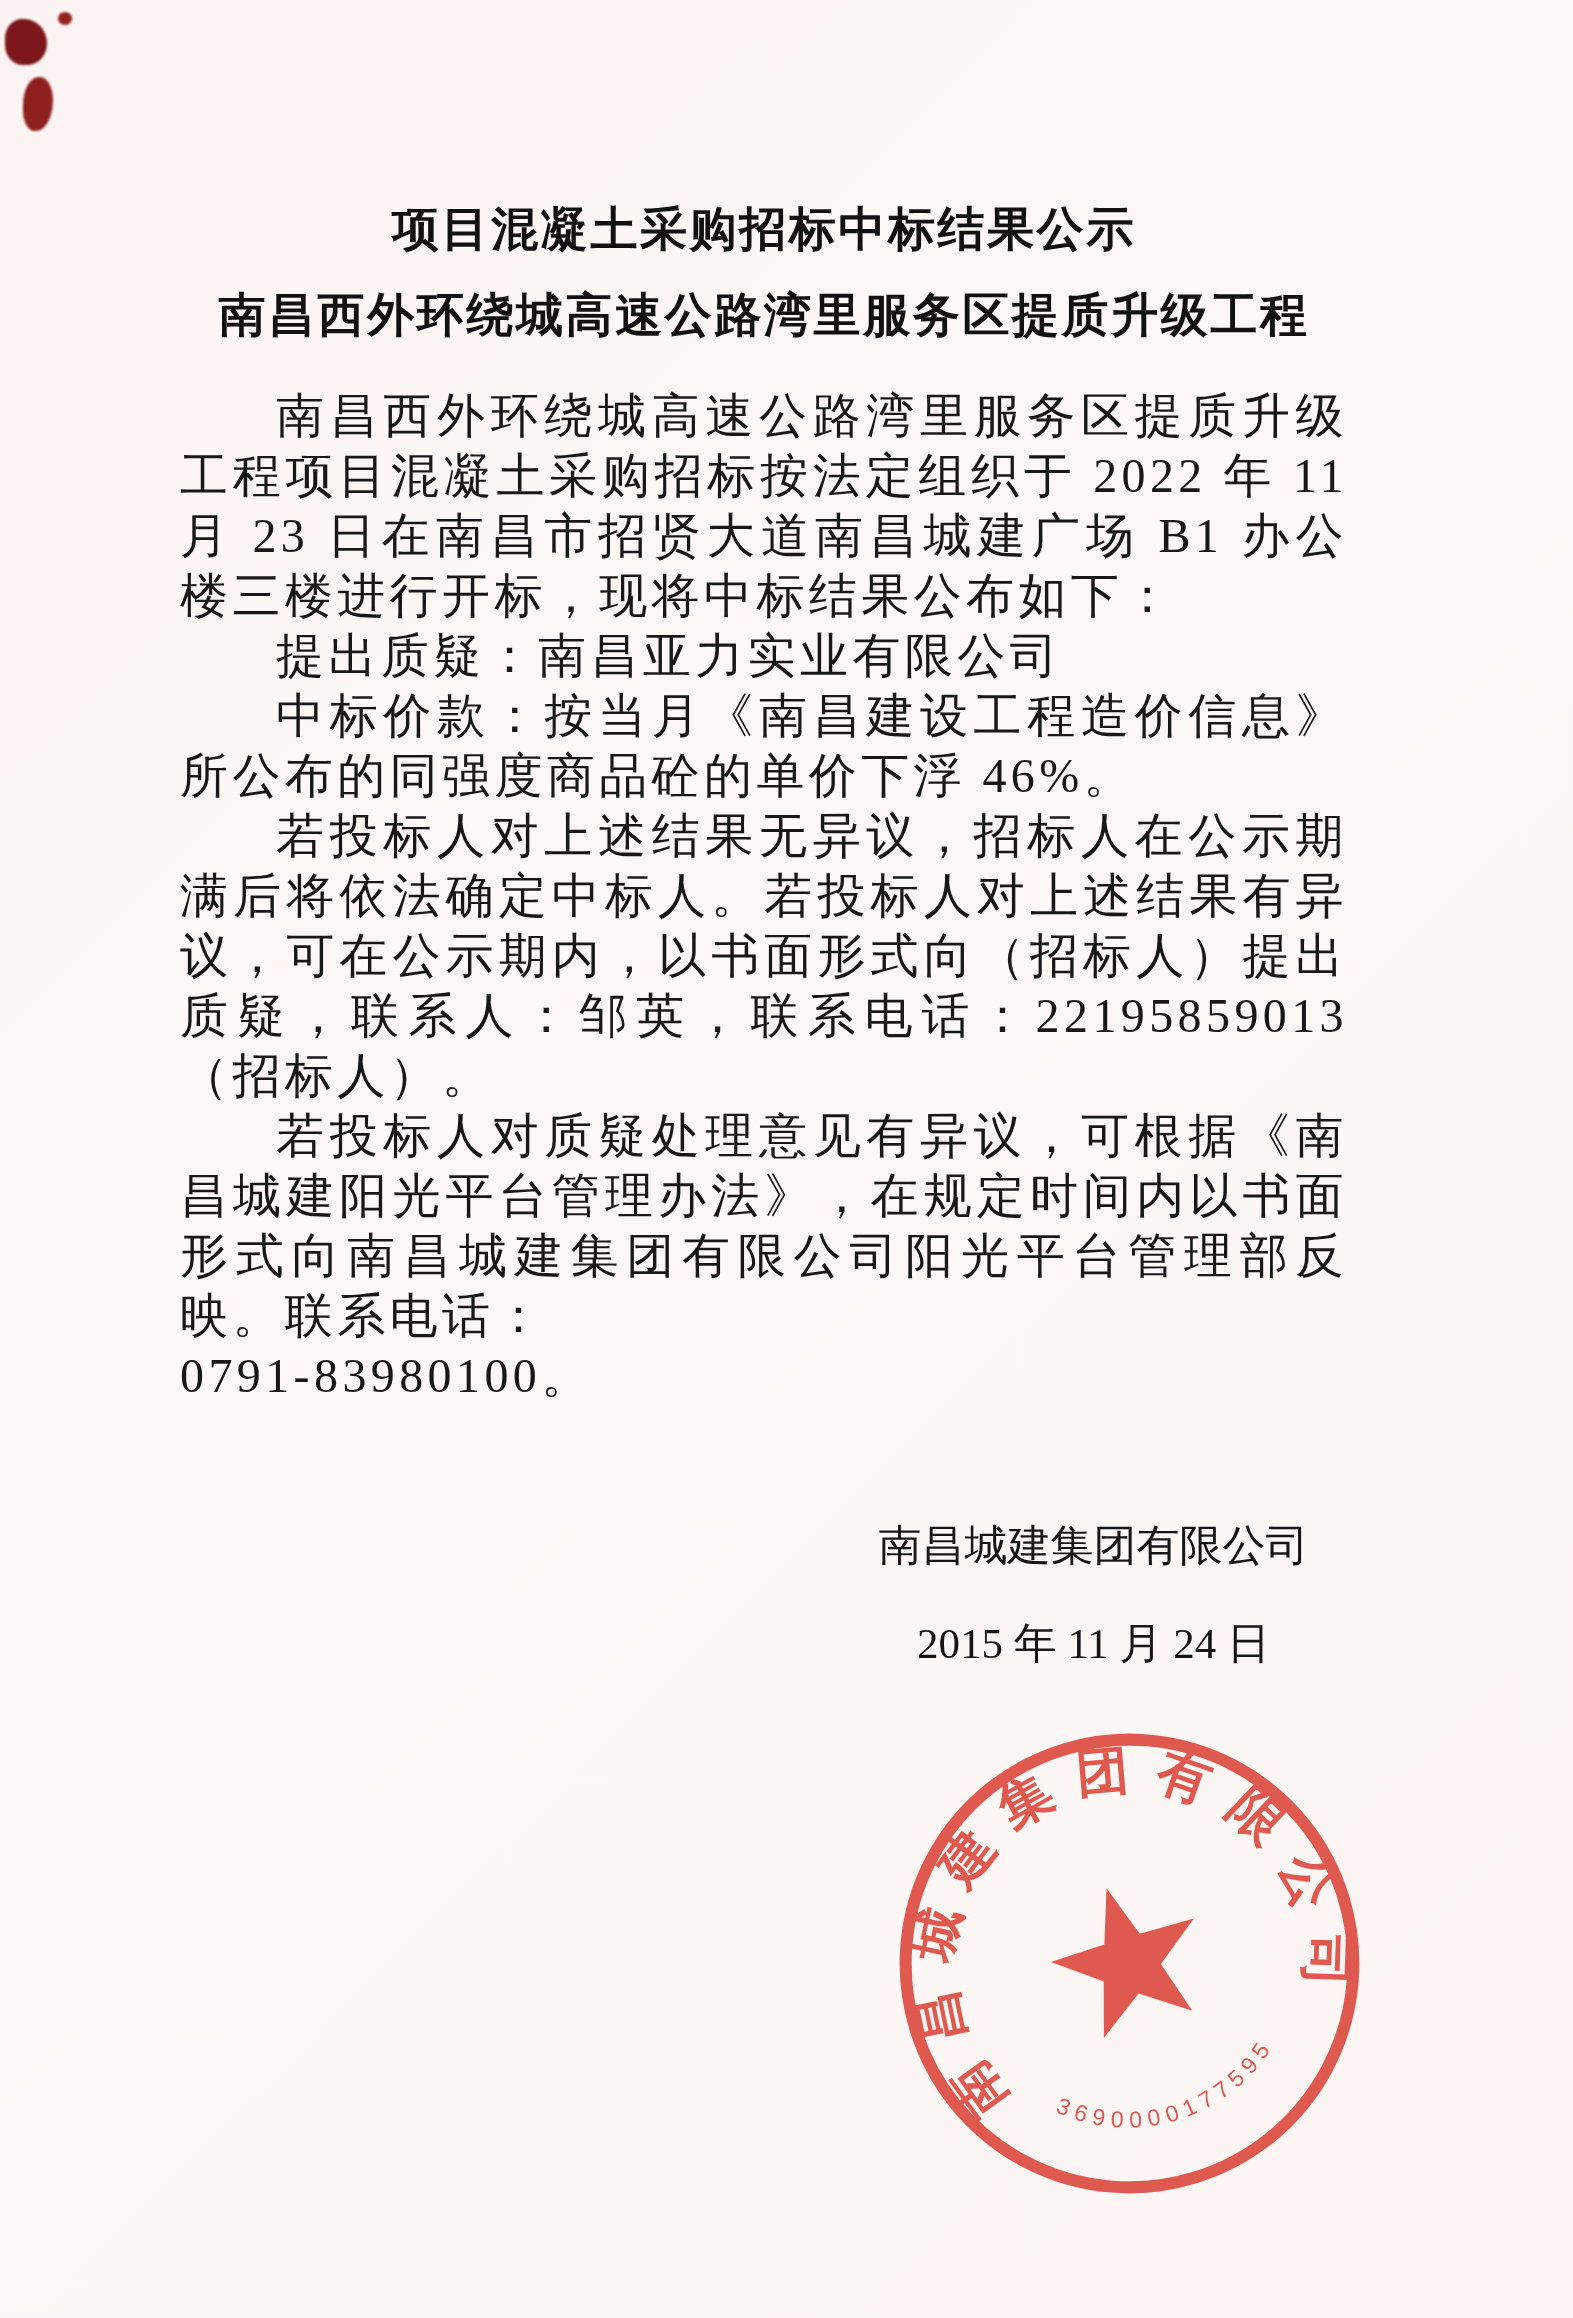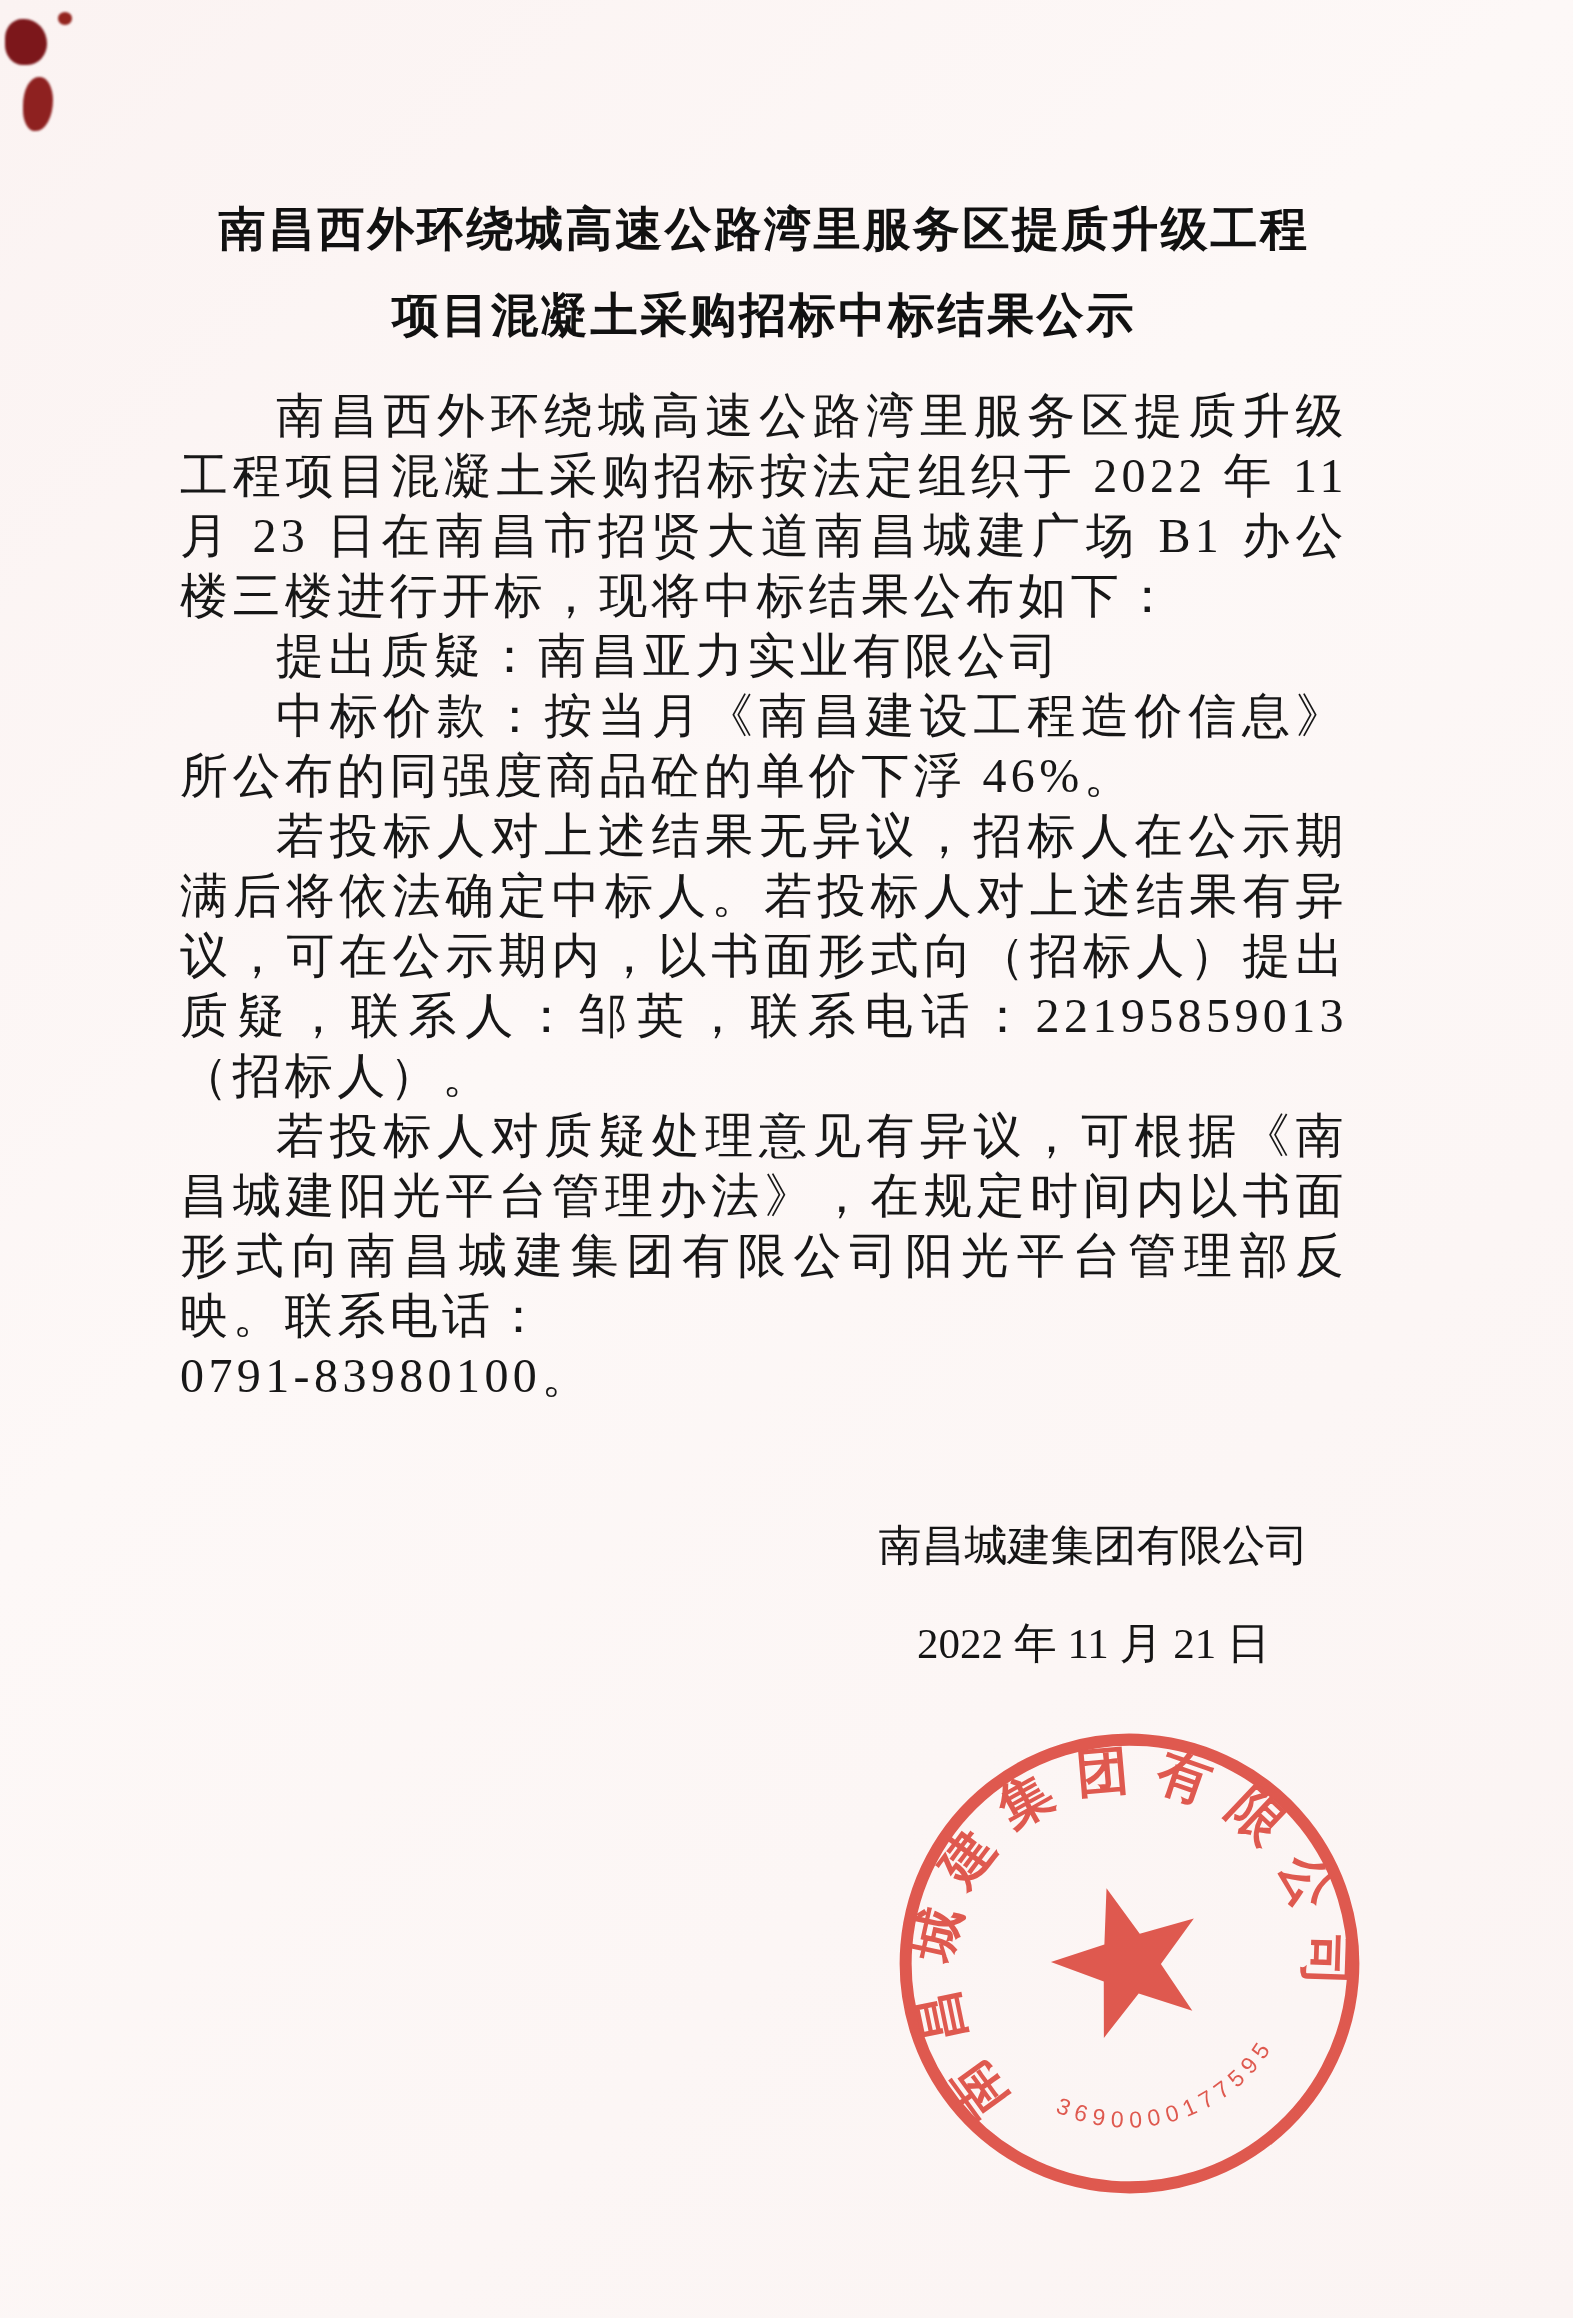--- a/index.html
+++ b/index.html
@@ -73,36 +73,36 @@
 
 <div class="page">
 
   <div class="artifact artifact-1"></div>
   <div class="artifact artifact-2"></div>
   <div class="artifact artifact-3"></div>
 
   <div class="content">
 
     <h1 class="title">
+      <span class="title-line">项目混凝土采购招标中标结果公示</span>
       <span class="title-line">南昌西外环绕城高速公路湾里服务区提质升级工程</span>
-      <span class="title-line">项目混凝土采购招标中标结果公示</span>
     </h1>
 
     <div class="body-text">
       <p class="para indent">南昌西外环绕城高速公路湾里服务区提质升级工程项目混凝土采购招标按法定组织于 2022 年 11 月 23 日在南昌市招贤大道南昌城建广场 B1 办公楼三楼进行开标，现将中标结果公布如下：</p>
       <p class="para indent">提出质疑：南昌亚力实业有限公司</p>
       <p class="para indent">中标价款：按当月《南昌建设工程造价信息》所公布的同强度商品砼的单价下浮 46%。</p>
       <p class="para indent">若投标人对上述结果无异议，招标人在公示期满后将依法确定中标人。若投标人对上述结果有异议，可在公示期内，以书面形式向（招标人）提出质疑，联系人：邹英，联系电话：22195859013（招标人）。</p>
       <p class="para indent">若投标人对质疑处理意见有异议，可根据《南昌城建阳光平台管理办法》，在规定时间内以书面形式向南昌城建集团有限公司阳光平台管理部反映。联系电话：</p>
       <p class="para">0791-83980100。</p>
     </div>
 
     <div class="signature">
       <div>南昌城建集团有限公司</div>
-      <div>2022 年 11 月 21 日</div>
+      <div>2015 年 11 月 24 日</div>
     </div>
 
   </div>
 
   <svg class="seal" viewBox="0 0 520 520" xmlns="http://www.w3.org/2000/svg">
     <circle cx="260" cy="260" r="242" fill="none" stroke="#dc382c" stroke-width="13"></circle>
     <path fill="#dc382c" d="M260,175 L280,232.5 L340.8,233.7 L292.3,270.5 L310,328.8 L260,294
              L210,328.8 L227.7,270.5 L179.2,233.7 L240,232.5 Z"></path>
     <defs>
       <path id="seal-top-arc" d="M 83 337 A 192 192 0 1 1 437 337" fill="none"></path>

